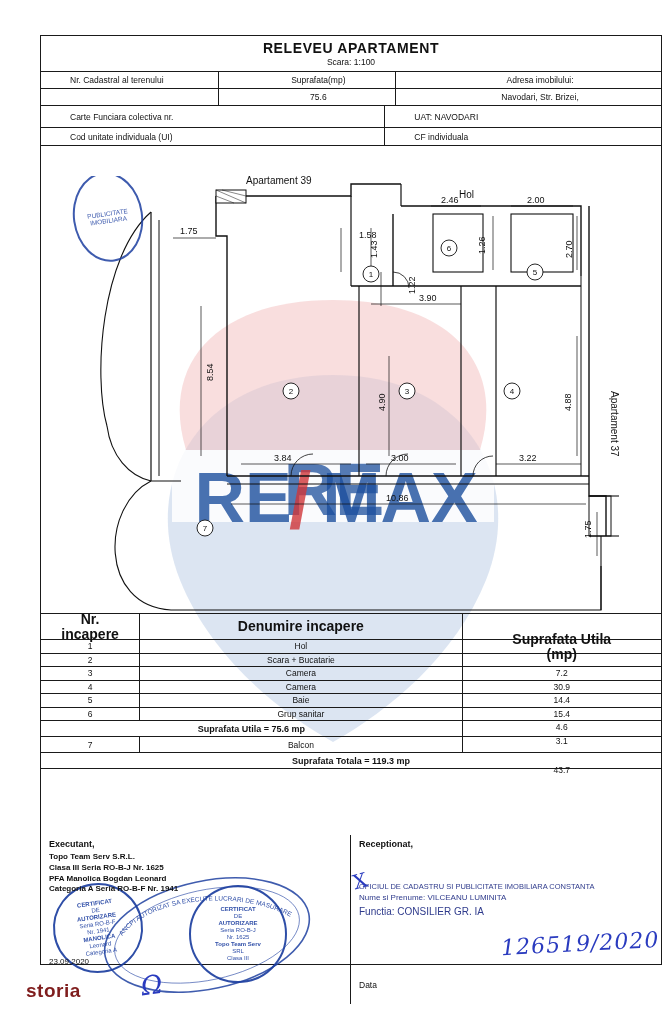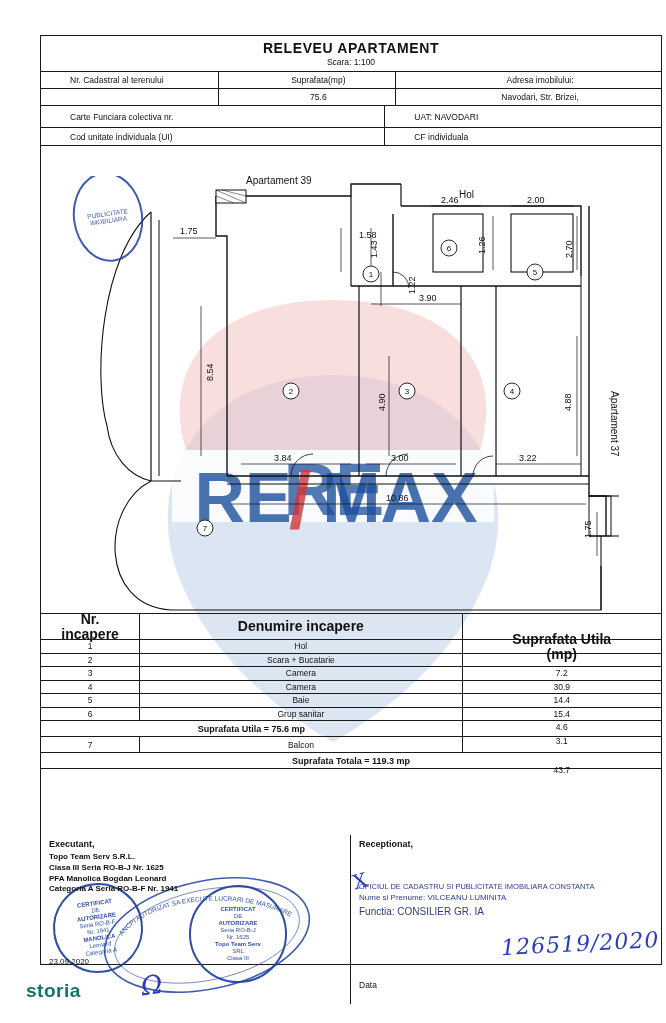--- a/index.html
+++ b/index.html
@@ -111,21 +111,21 @@
     display:flex;align-items:center;justify-content:center;text-align:center;
     transform:rotate(-8deg);
   }
 
   
   .wm{position:absolute;left:0;top:150px;width:666px;height:600px;pointer-events:none;}
 
   
   .storia{
     position:absolute;left:26px;top:980px;font-size:19px;font-weight:bold;
-    color:#0f766e;letter-spacing:.5px;
+    color:#7f1d1d;letter-spacing:.5px;
   }
 </style>
 </head>
 <body>
 
 <div class="page">
 
   <div class="wm">
     <svg width="666" height="600" viewBox="0 0 666 600">
       <g opacity="0.30">

